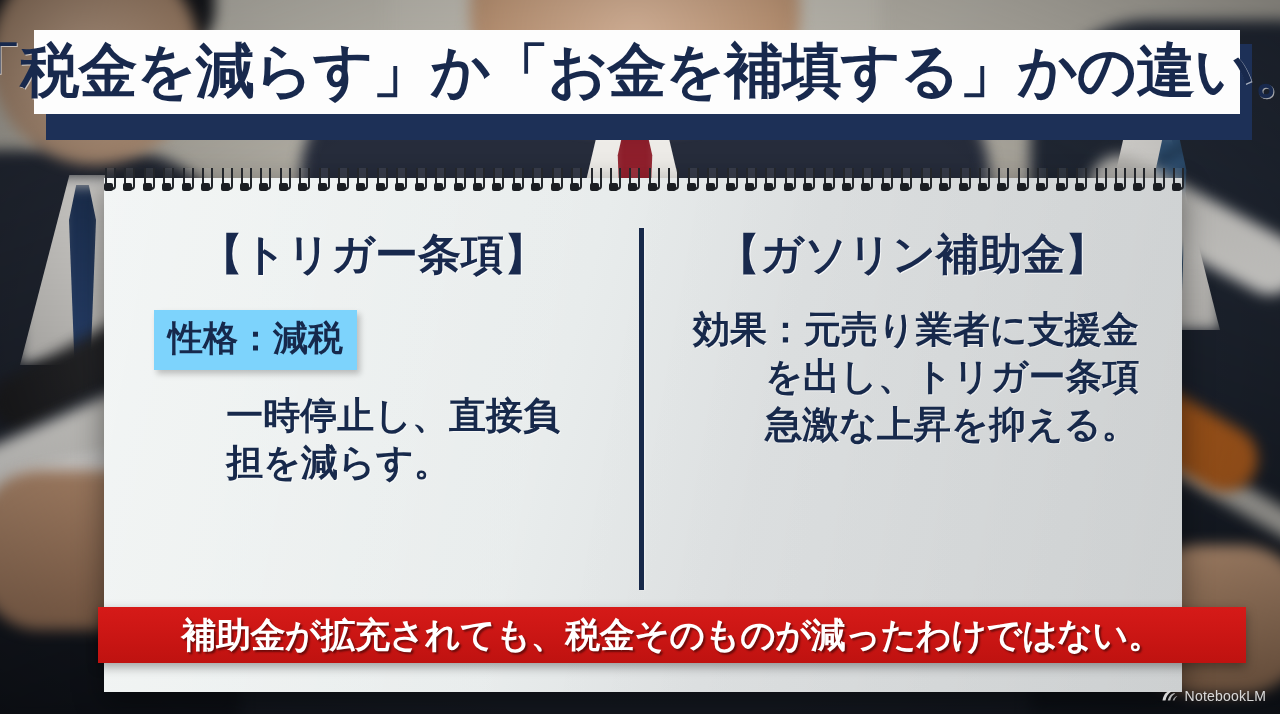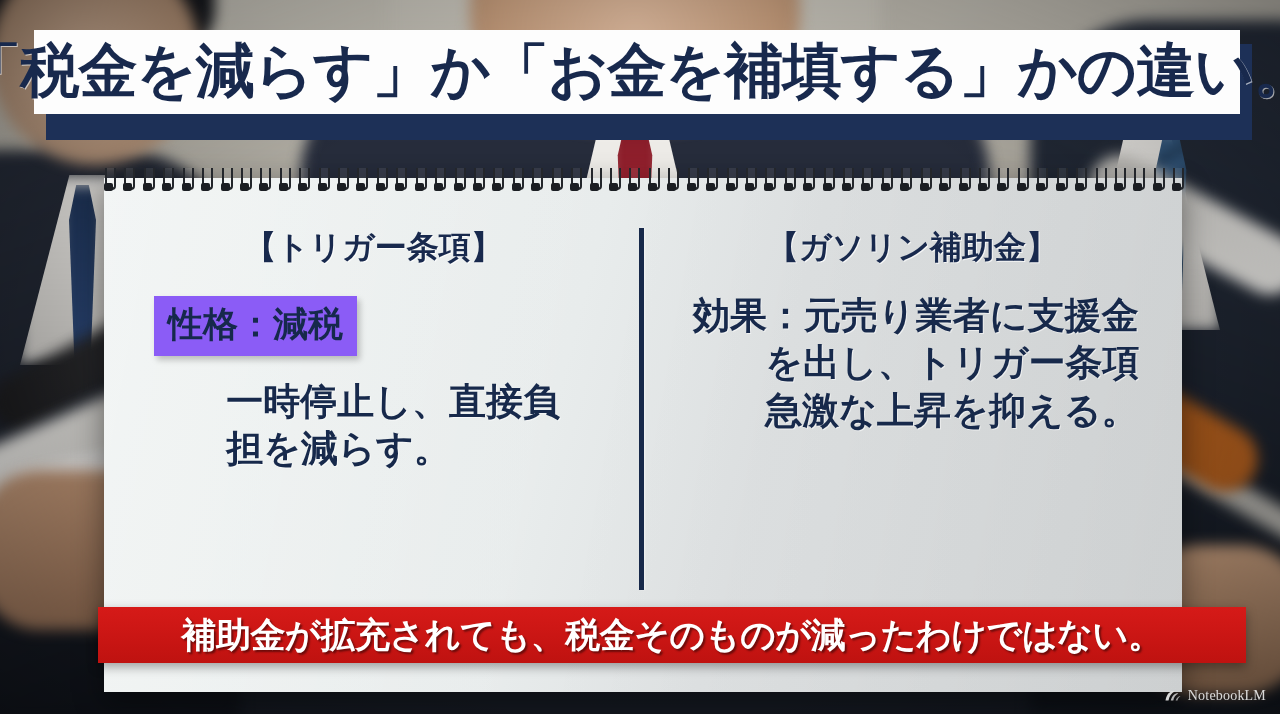--- a/index.html
+++ b/index.html
@@ -106,46 +106,46 @@
     border:2px solid #23262b;border-top:none;border-radius:0 0 4px 4px;background:rgba(255,255,255,.08);}
   .ring::after{content:"";position:absolute;left:0;top:15px;width:9px;height:8px;
     background:#1b1e23;border-radius:2px;}
 
   .divider{position:absolute;left:639px;top:228px;width:5px;height:362px;
     background:#17294a;box-shadow:1px 0 2px rgba(255,255,255,.5);}
 
   .cols{position:absolute;left:104px;top:196px;width:1078px;height:400px;display:flex;}
   .col{width:50%;padding:0 28px;box-sizing:border-box;position:relative;}
   .col-title{
-    text-align:center;font-size:32px;font-weight:700;color:#18294d;margin-top:30px;
+    text-align:center;font-size:43px;font-weight:700;color:#18294d;margin-top:30px;
     letter-spacing:0px;text-shadow:1px 1px 0 rgba(255,255,255,.75);white-space:nowrap;
   }
   .chip{
-    display:inline-block;margin-top:26px;margin-left:22px;background:#8b5cf6;
+    display:inline-block;margin-top:26px;margin-left:22px;background:#7dd3fc;
     padding:5px 14px 8px 14px;box-shadow:3px 4px 6px rgba(0,0,0,.22);
     font-size:35px;font-weight:700;color:#16294c;letter-spacing:0px;white-space:nowrap;
   }
   .body-text{
     margin-top:22px;margin-left:22px;font-size:37px;font-weight:700;color:#17294b;
     line-height:1.28;letter-spacing:0px;text-shadow:1px 1px 0 rgba(255,255,255,.55);
   }
   .body-text .ln{display:block;white-space:nowrap;}
   .body-text .ln.indent{margin-left:1.95em;}
 
   
   .banner{position:absolute;left:98px;top:607px;width:1148px;height:56px;
     background:linear-gradient(180deg,#d61a18,#bf1210);
     display:flex;align-items:center;justify-content:center;
     box-shadow:0 4px 10px rgba(0,0,0,.35);}
   .banner-text{font-size:35px;font-weight:700;color:#ffffff;white-space:nowrap;
     text-shadow:2px 2px 2px rgba(0,0,0,.45);letter-spacing:-0.5px;}
 
   
   .watermark{position:absolute;right:14px;bottom:10px;display:flex;align-items:center;gap:6px;
-    color:#e8e8e8;font-size:14px;letter-spacing:.2px;opacity:.92;font-family:Liberation Serif, serif;}
+    color:#e8e8e8;font-size:14px;letter-spacing:.2px;opacity:.92;}
   .wm-icon{width:18px;height:14px;}
 </style>
 </head>
 <body>
 
 <div class="stage">
 
   <div class="photo">
     <div class="layer bg-base"></div>
     <div class="layer bg-wallL"></div>

